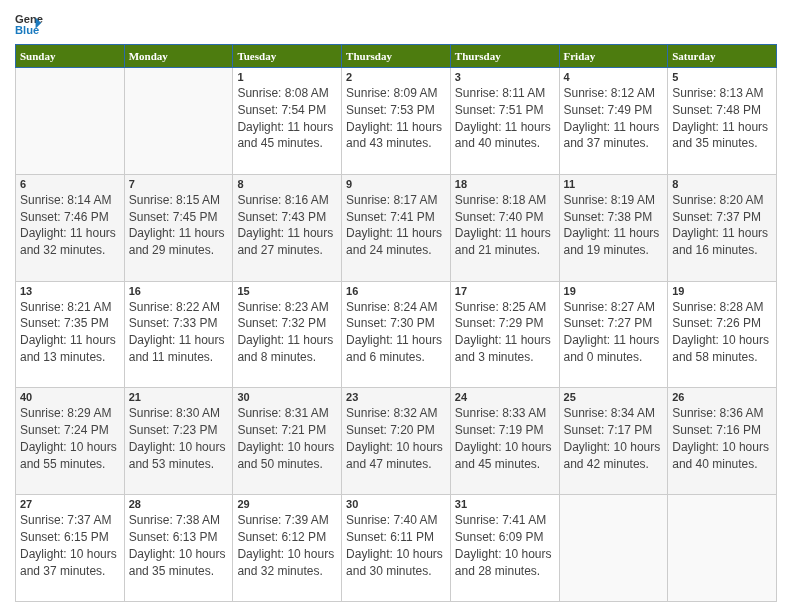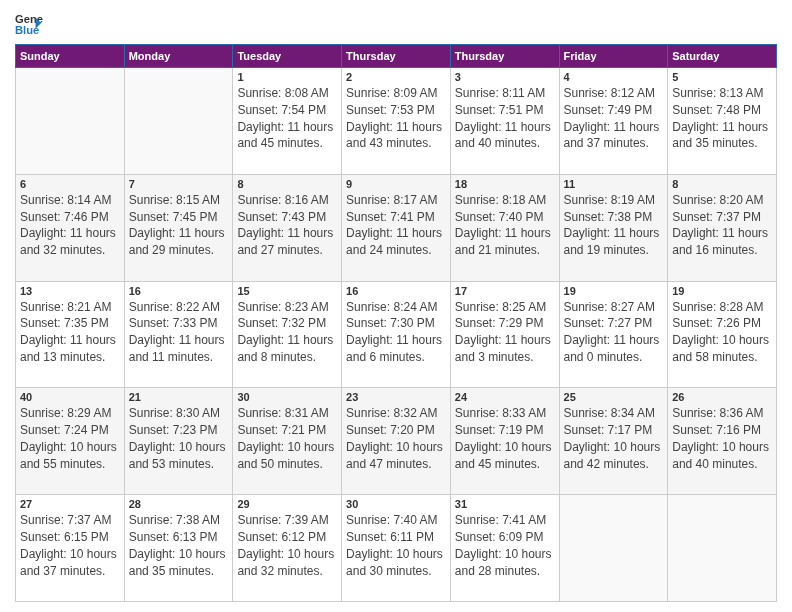--- a/index.html
+++ b/index.html
@@ -45,27 +45,28 @@
       color: #555;
       margin-top: 2px;
     }
     .calendar-table {
       width: 100%;
       border-collapse: collapse;
       flex: 1;
       table-layout: fixed;
     }
     .calendar-table th {
-      background-color: #701a75;
+      background-color: #4d7c0f;
       color: #fff;
       font-size: 11px;
       font-weight: bold;
       padding: 5px 4px;
       text-align: left;
       border: 1px solid #2a6aaa;
+      font-family: Liberation Serif, serif;
     }
     .calendar-table td {
       border: 1px solid #ccc;
       vertical-align: top;
       padding: 3px 4px;
       font-size: 9.5px;
       color: #333;
       background: #fff;
       height: 82px;
     }

